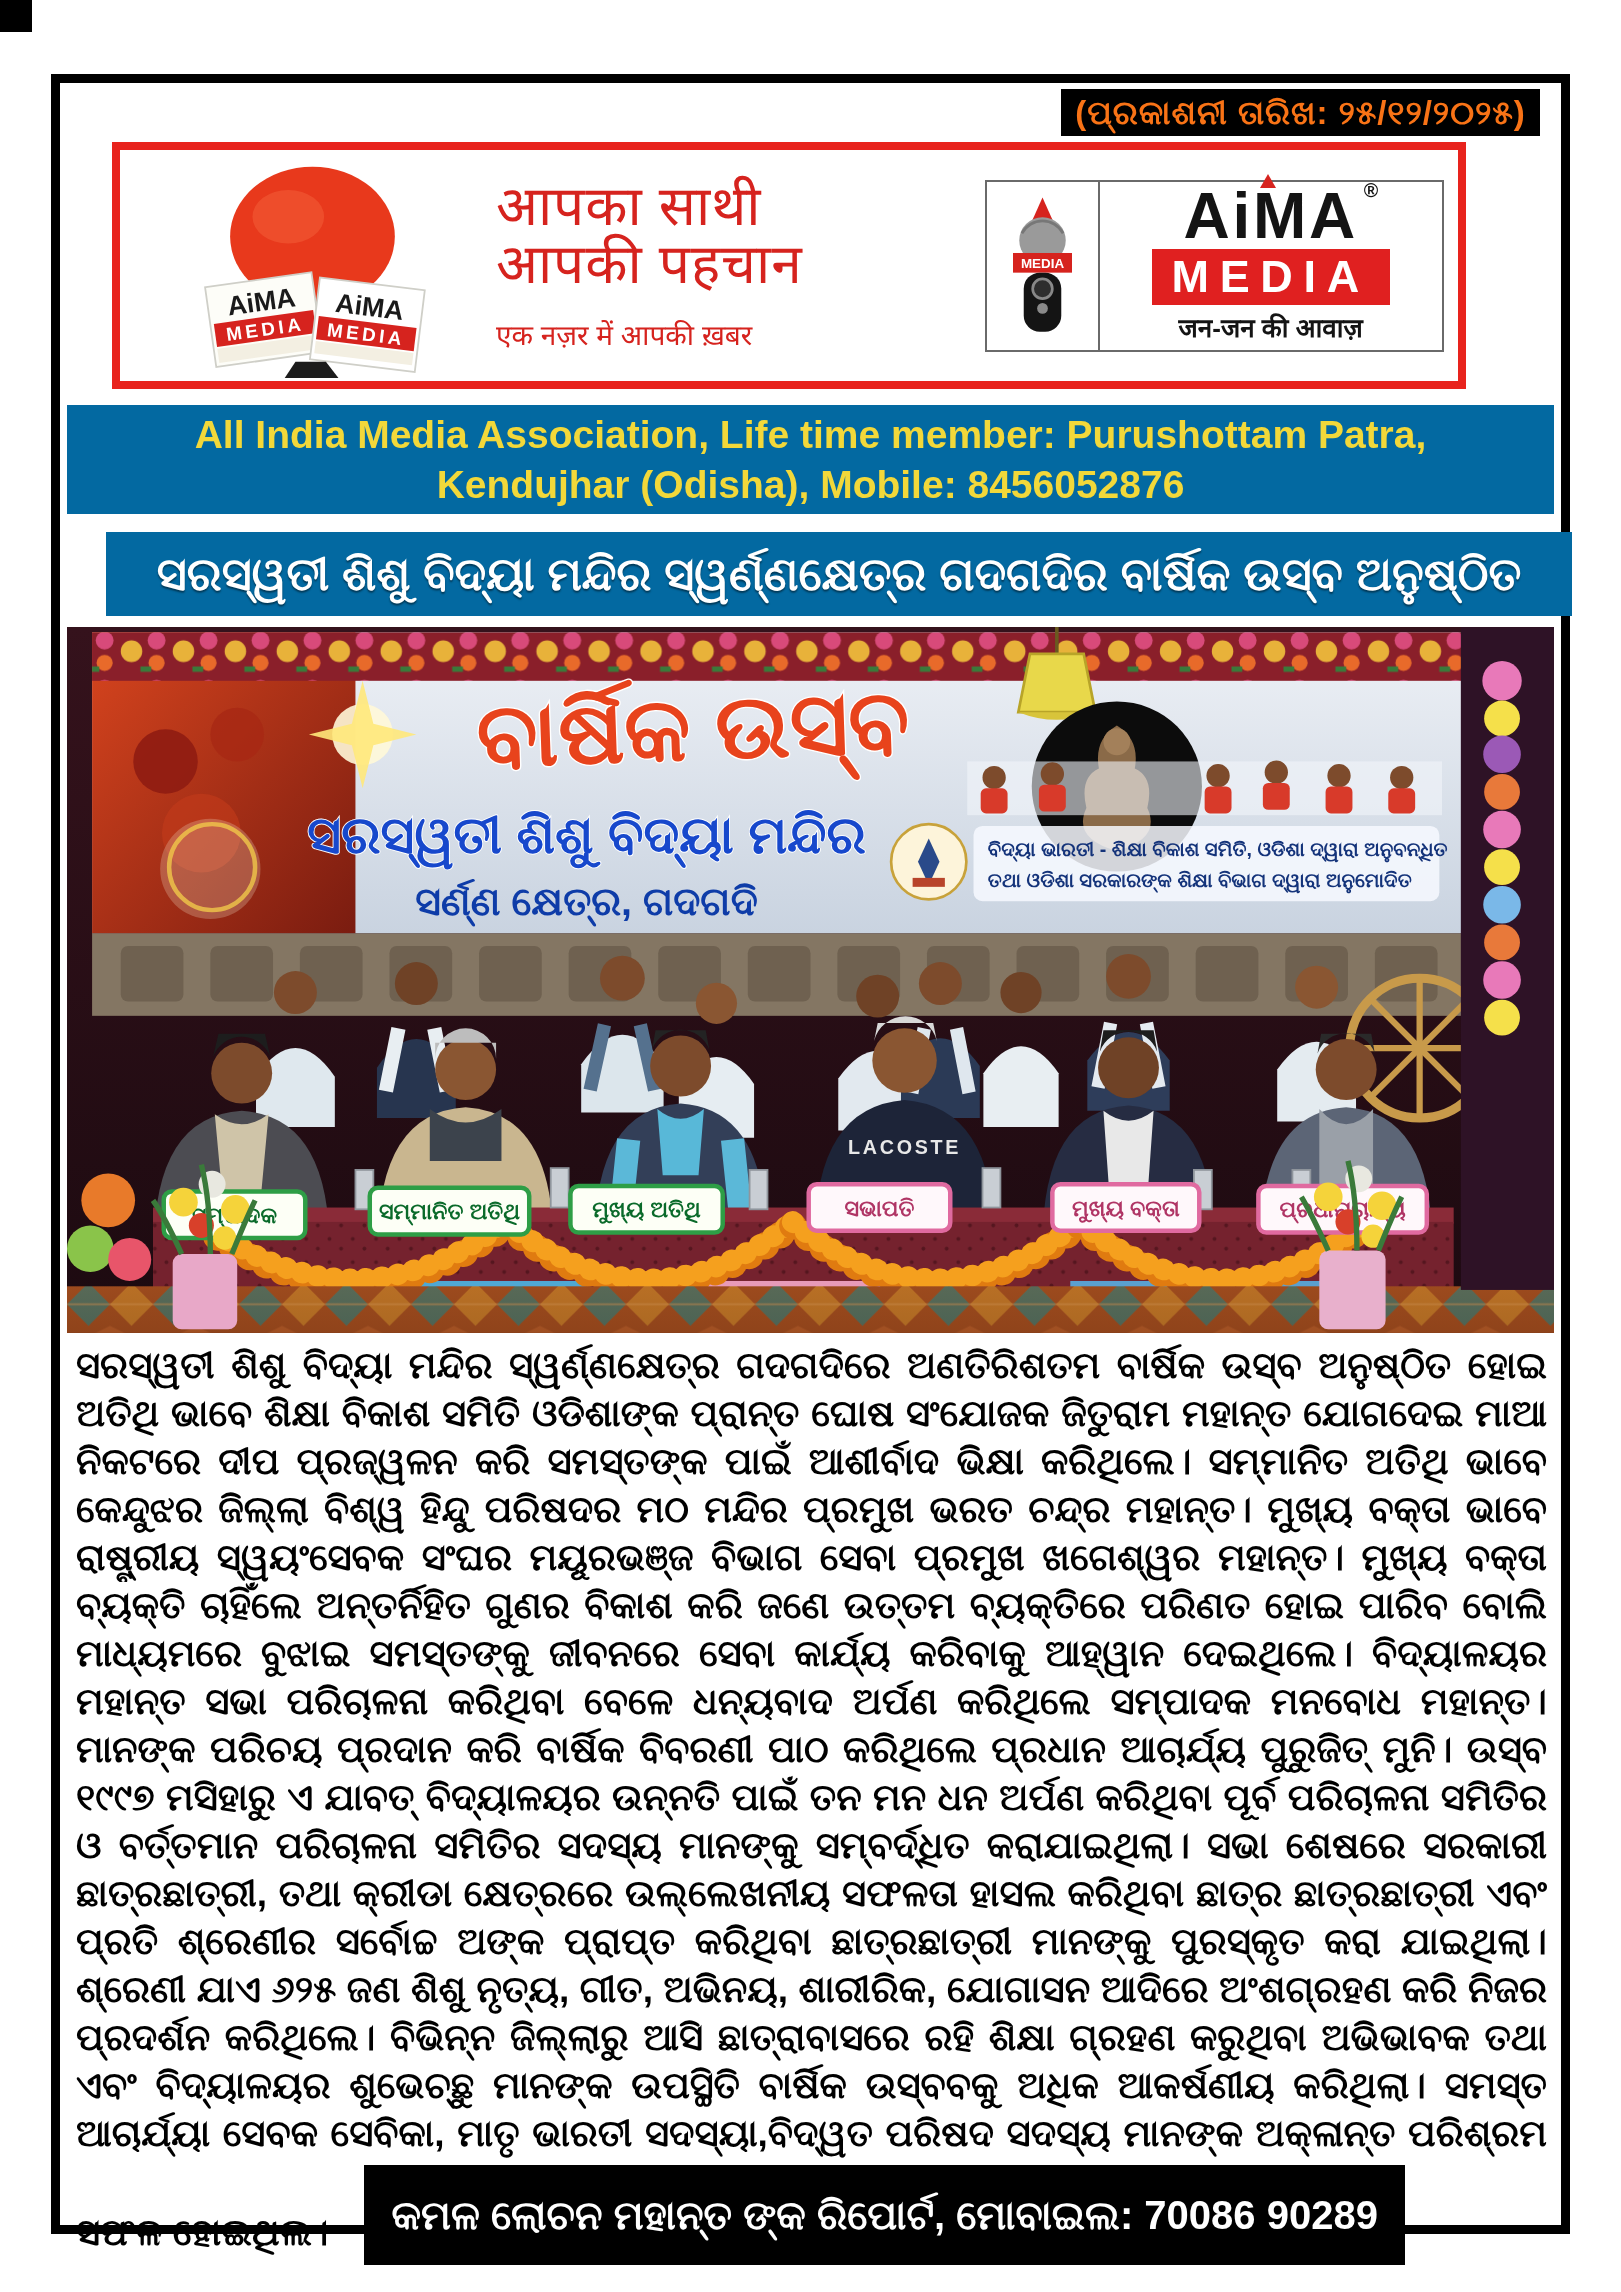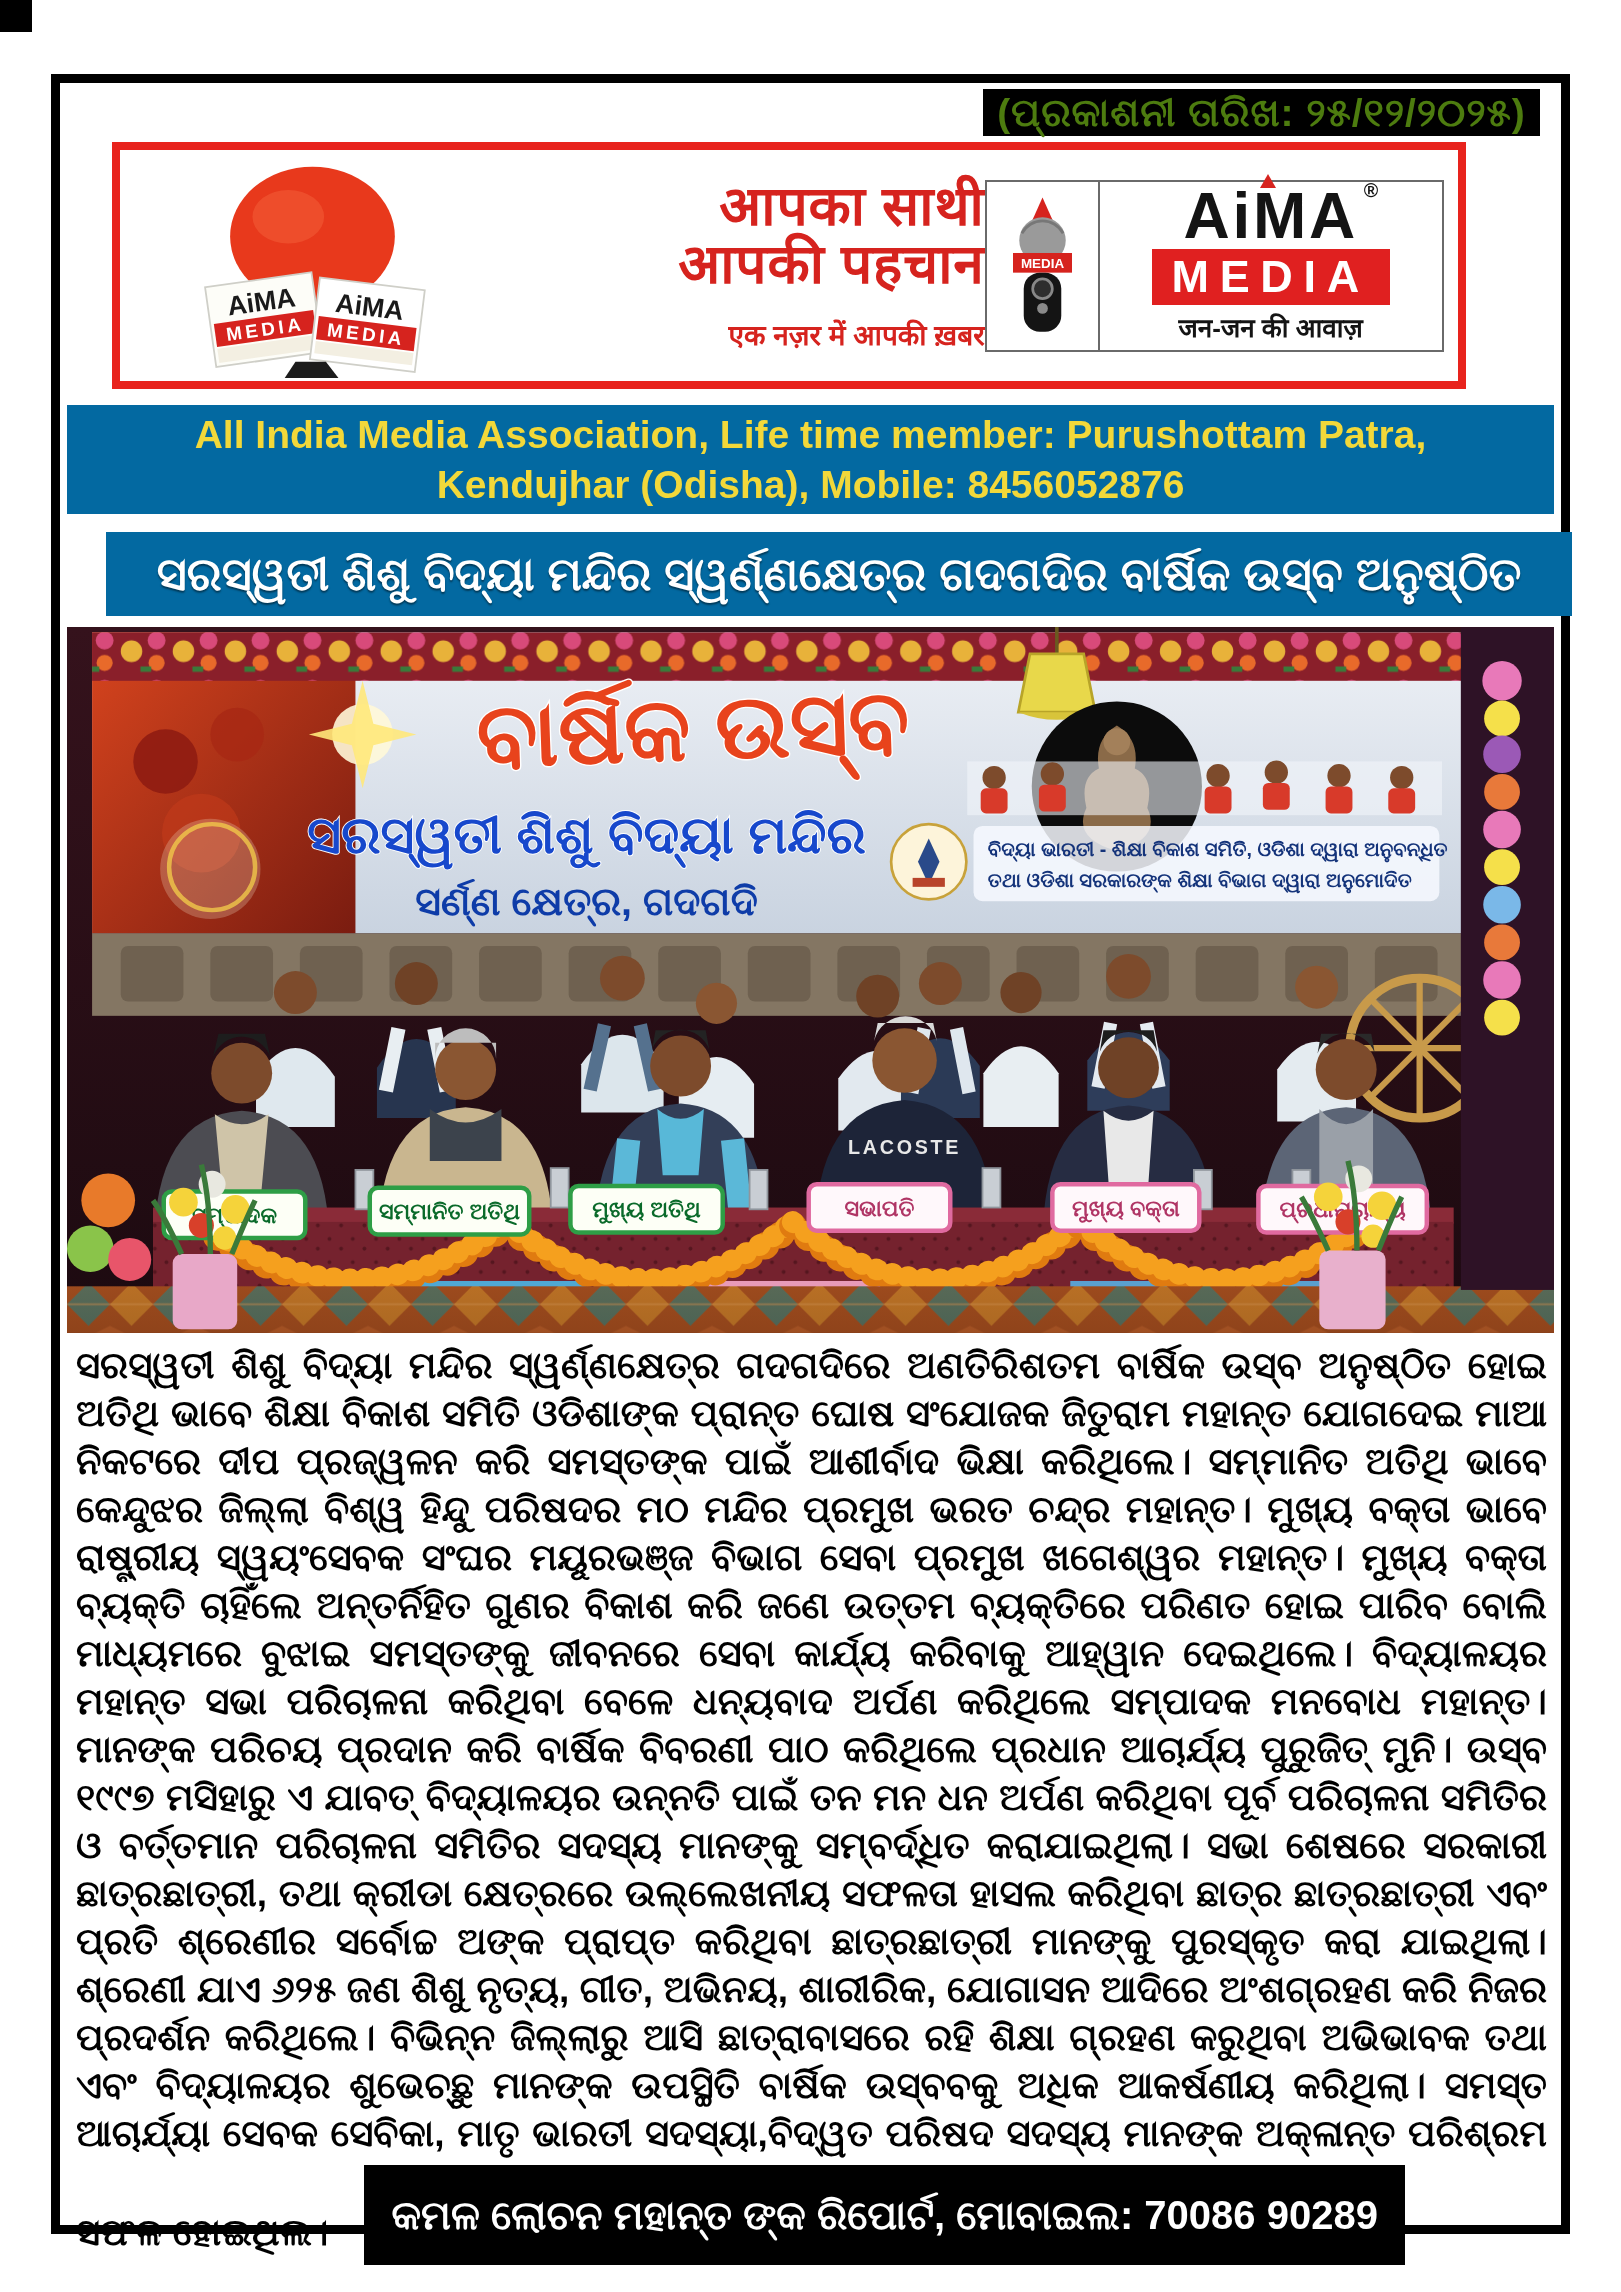--- a/index.html
+++ b/index.html
@@ -4,28 +4,28 @@
 <style>
   html,body{margin:0;padding:0;}
   body{
     width:1621px;height:2293px;position:relative;background:#ffffff;
     font-family:"Liberation Sans","DejaVu Sans",sans-serif;color:#000;
     overflow:hidden;
   }
   .corner{position:absolute;left:0;top:0;width:32px;height:32px;background:#000;}
   .frame{position:absolute;left:51px;top:74px;width:1519px;height:2160px;
     border:9.9px solid #000;box-sizing:border-box;background:#fff;}
-  .date-badge{position:absolute;top:89px;right:81px;background:#000;color:#4d7c0f;
-    font-weight:bold;font-size:39px;line-height:45px;padding:0.9px 14.3px;letter-spacing:0.9px;}
+  .date-badge{position:absolute;top:89px;right:81px;background:#000;color:#f97316;
+    font-weight:bold;font-size:33px;line-height:45px;padding:0.9px 14.3px;letter-spacing:0.9px;}
   
   .masthead{position:absolute;left:112px;top:142px;width:1354px;height:247px;
     border:8px solid #e8231d;box-sizing:border-box;background:#fff;
     display:flex;align-items:center;}
   .mic-art{width:376px;height:224px;flex:0 0 auto;}
-  .slogan{flex:1;text-align:right;color:#d6231e;font-weight:700;}
+  .slogan{flex:1;text-align:left;color:#d6231e;font-weight:400;}
   .slogan .big{font-size:55px;line-height:1.04;letter-spacing:0.9px;}
   .slogan .small{font-size:28px;margin-top:22px;}
   .aima-box{width:459px;height:172px;border:2.7px solid #6a6a6a;box-sizing:border-box;
     margin-right:14.3px;display:flex;background:#fff;flex:0 0 auto;}
   .aima-left{width:111px;border-right:2.7px solid #6a6a6a;display:flex;align-items:center;justify-content:center;}
   .aima-right{flex:1;display:flex;flex-direction:column;align-items:center;justify-content:center;}
   .aima-brand{font-size:64px;font-weight:800;color:#141414;letter-spacing:2.7px;line-height:0.95;position:relative;}
   .aima-brand .reg{font-size:19.7px;position:absolute;top:-5.4px;right:-23px;}
   .aima-brand .nib{position:absolute;top:-12.5px;left:50%;margin-left:-10.7px;width:0;height:0;
     border-left:8px solid transparent;border-right:8px solid transparent;border-bottom:14.3px solid #d6231e;}

